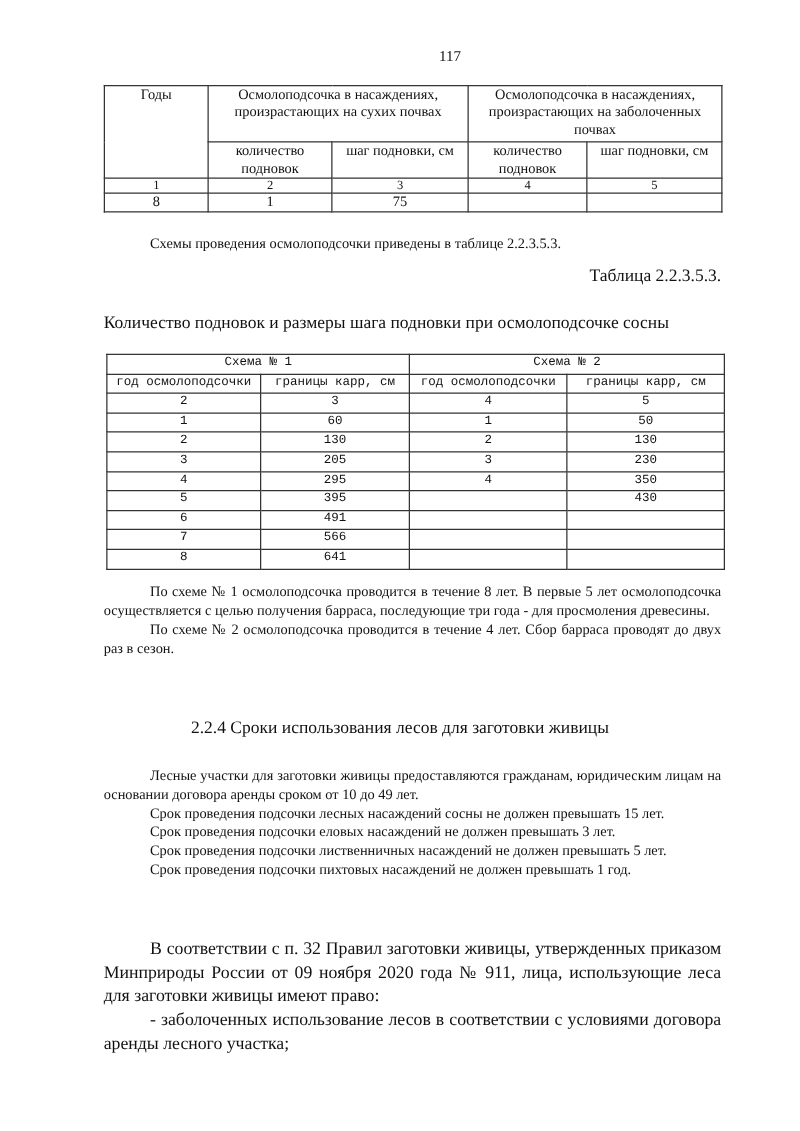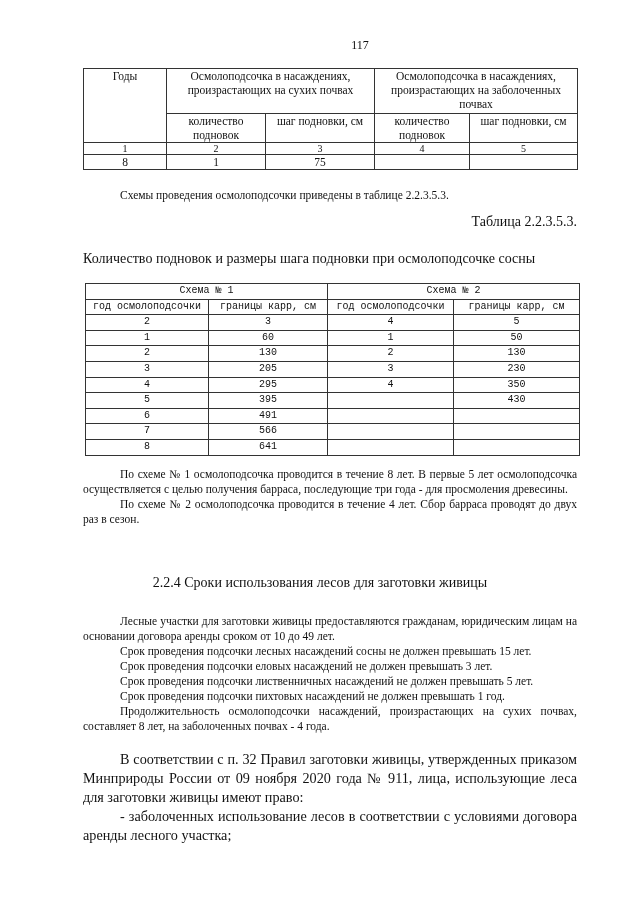--- a/index.html
+++ b/index.html
@@ -148,19 +148,18 @@
 </div>
 
 <div class="h">2.2.4 Сроки использования лесов для заготовки живицы</div>
 
 <div class="p" style="top:614px;">
   <div class="ind">Лесные участки для заготовки живицы предоставляются гражданам, юридическим лицам на основании договора аренды сроком от 10 до 49 лет.</div>
   <div class="ind">Срок проведения подсочки лесных насаждений сосны не должен превышать 15 лет.</div>
   <div class="ind">Срок проведения подсочки еловых насаждений не должен превышать 3 лет.</div>
   <div class="ind">Срок проведения подсочки лиственничных насаждений не должен превышать 5 лет.</div>
   <div class="ind">Срок проведения подсочки пихтовых насаждений не должен превышать 1 год.</div>
-  <div class="ind">Продолжительность осмолоподсочки насаждений, произрастающих на сухих почвах, составляет 8 лет, на заболоченных почвах - 4 года.</div>
 </div>
 
 <div class="p big" style="top:750px;">
   <div class="ind">В соответствии с п. 32 Правил заготовки живицы, утвержденных приказом Минприроды России от 09 ноября 2020 года № 911, лица, использующие леса для заготовки живицы имеют право:</div>
   <div class="ind">- заболоченных использование лесов в соответствии с условиями договора аренды лесного участка;</div>
 </div>
 
 </body></html>

